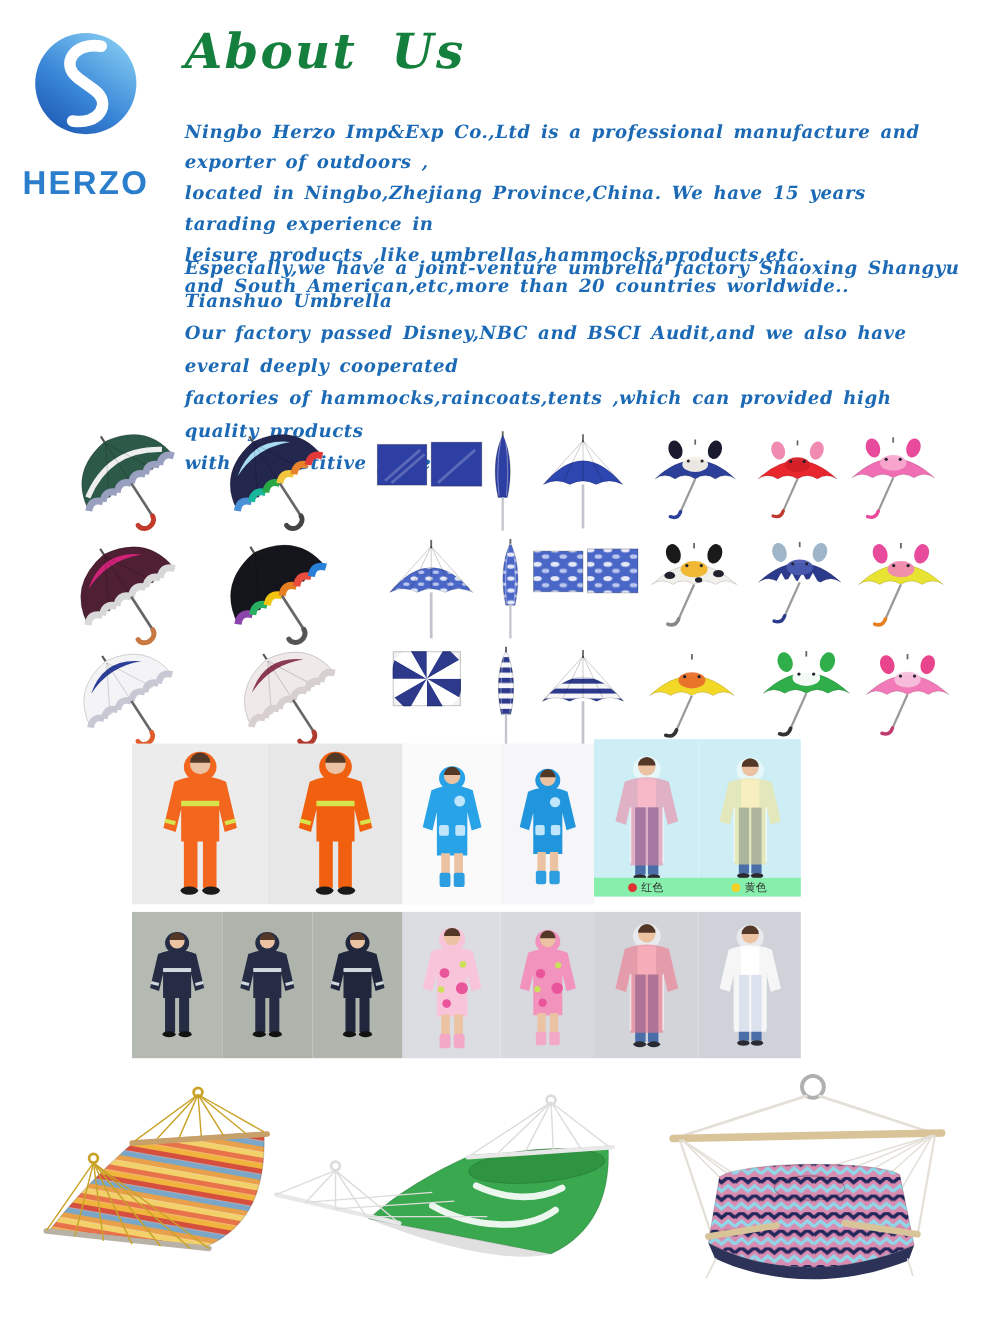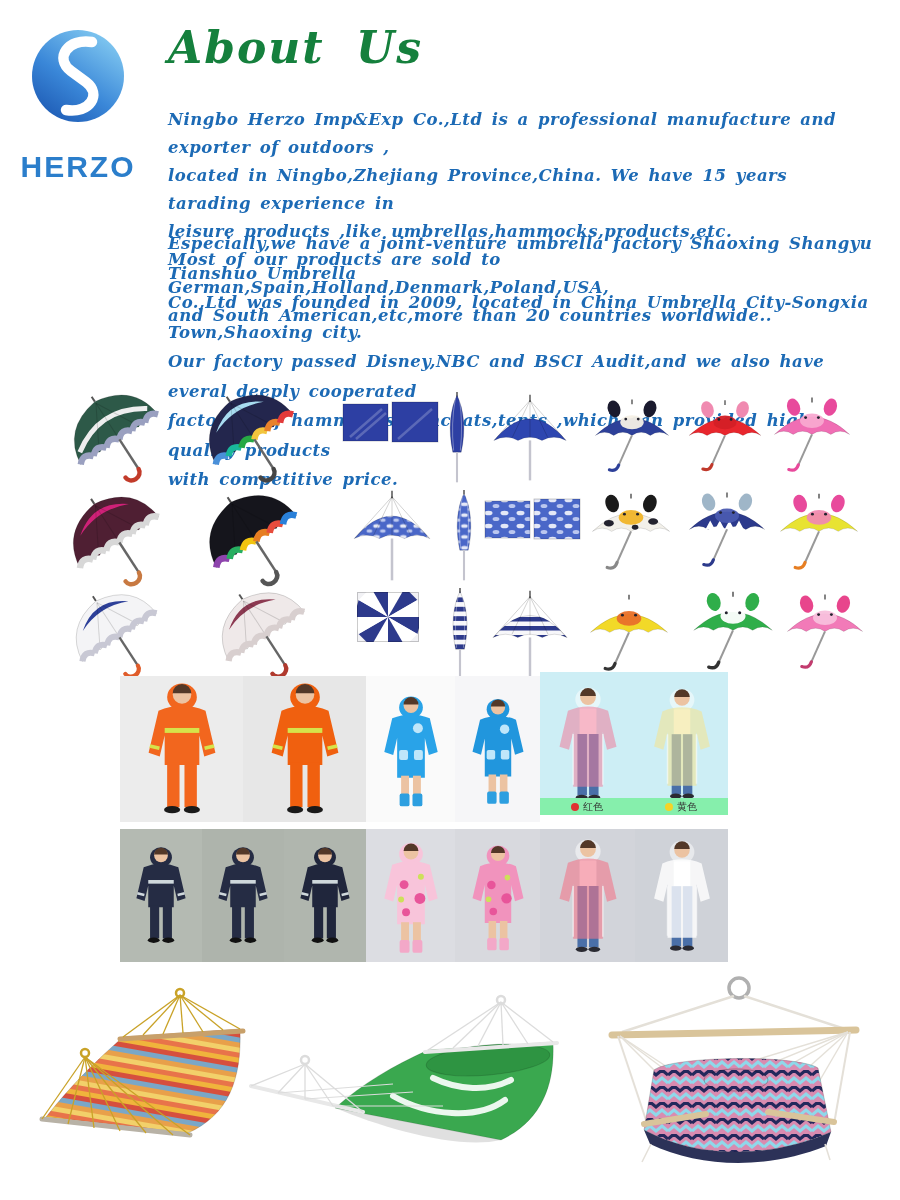--- a/index.html
+++ b/index.html
@@ -48,26 +48,24 @@
   </svg>
   <div class="brand" style="color: rgb(43, 126, 203);">HERZO</div>
 
   <h1 class="title" style="color: #15803d;">About Us</h1>
   <div class="divider" id="divider"></div>
 
   <div class="para p1" style="color: rgb(28, 106, 181);">
       <div>Ningbo Herzo Imp&amp;Exp Co.,Ltd  is a professional manufacture and exporter of outdoors ,</div>
       <div>located in Ningbo,Zhejiang Province,China. We have 15 years tarading experience in</div>
       <div>leisure products ,like umbrellas,hammocks,products,etc.</div>
-      <div>Most of our products are sold to German,Spain,Holland,Denmark,Poland,USA,</div>
       <div>and South American,etc,more than 20 countries worldwide..</div>
     </div>
   <div class="para p2" style="color: rgb(28, 106, 181);">
       <div>Especially,we have a joint-venture umbrella factory Shaoxing Shangyu Tianshuo Umbrella</div>
-      <div>Co.,Ltd was founded in 2009, located in China Umbrella City-Songxia Town,Shaoxing city.</div>
       <div>Our factory passed Disney,NBC and BSCI Audit,and we also have everal deeply cooperated</div>
       <div> factories of hammocks,raincoats,tents ,which can provided high quality products</div>
       <div>with competitive price.</div>
     </div>
 
   <div id="umbrellas">
       <div class="prod" style="left: 55px; top: 388px; width: 132px; height: 98px;">
         <svg viewBox="0 0 130 100" style="width:100%;height:100%;overflow:visible" xmlns="http://www.w3.org/2000/svg">
           <g transform="rotate(-33 65 55)">
             <line x1="65" y1="6" x2="65" y2="0" stroke="#555" stroke-width="2"></line>

